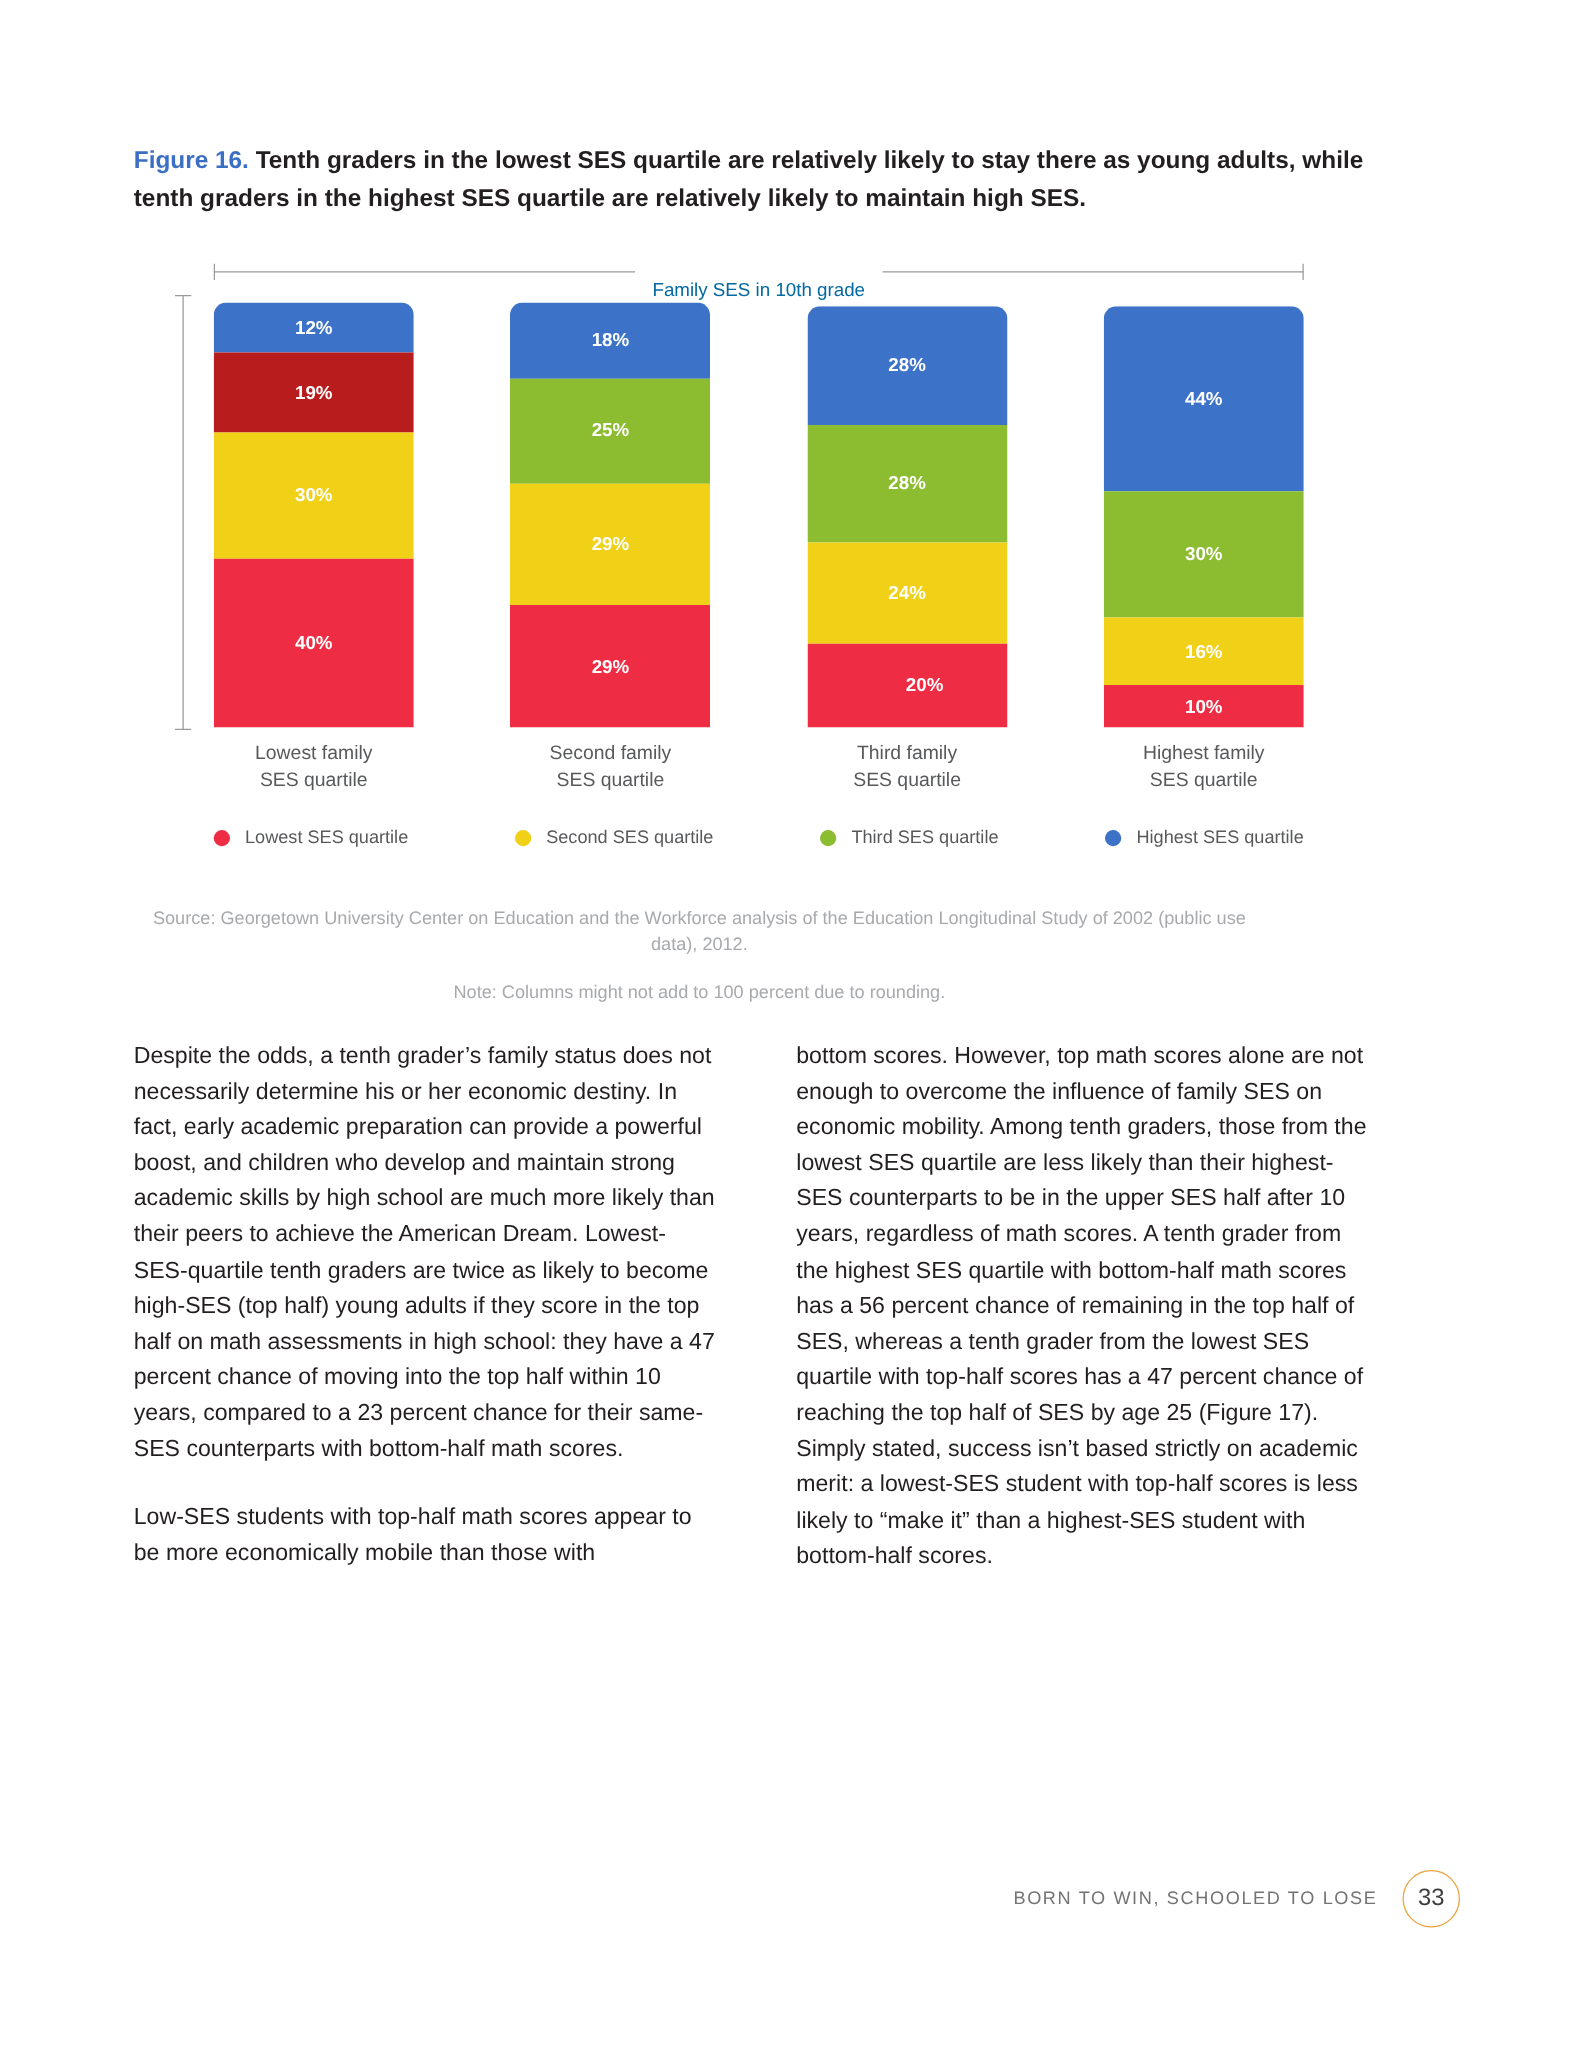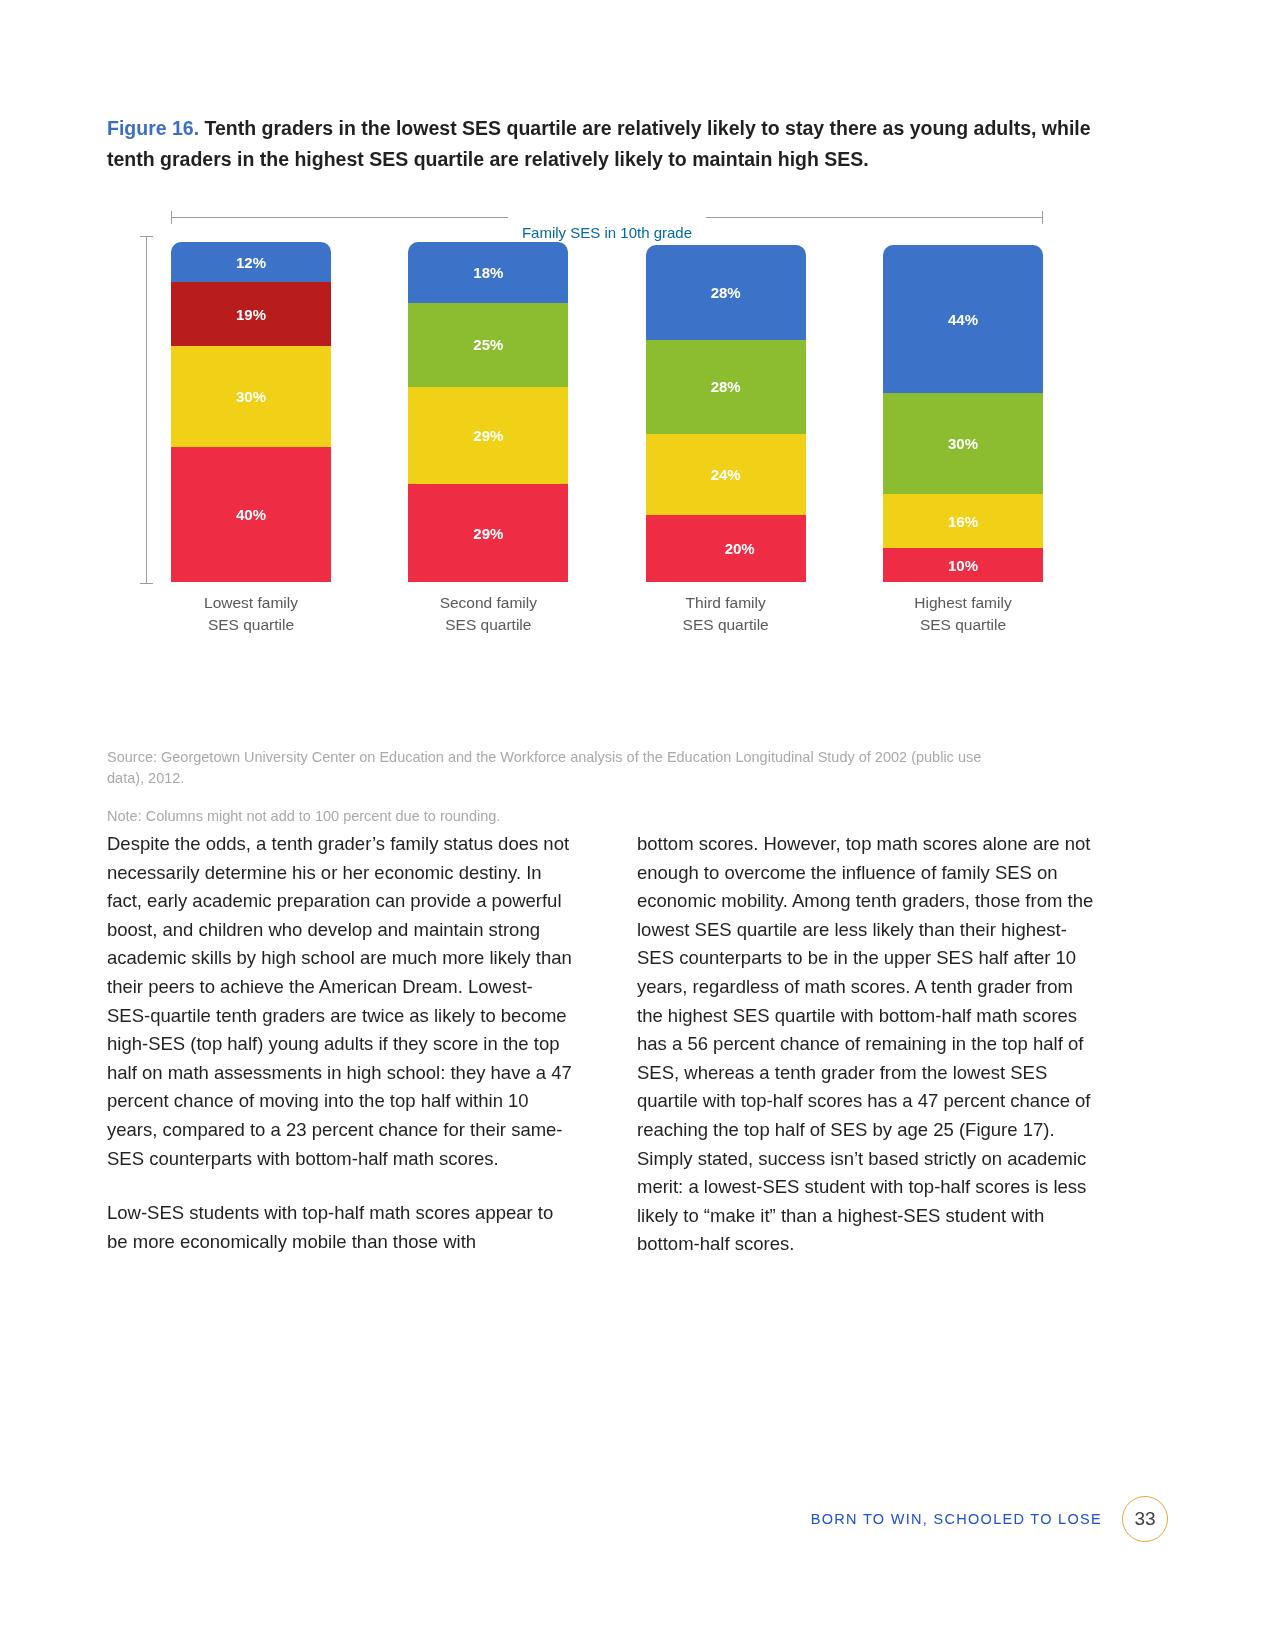--- a/index.html
+++ b/index.html
@@ -182,22 +182,23 @@
     height: 13px;
     border-radius: 50%;
     margin-right: 12px;
     flex: none;
   }
 
   
   .source-block {
     position: absolute;
     left: 107px;
-    top: 747px;
+    top: 725px;
     width: 905px;
+    text-align: center;
   }
   .source-text, .note-text {
     font-size: 14.5px;
     line-height: 21px;
     color: #a7a9ac;
   }
   .note-text { margin-top: 17px; }
 
   
   .body-cols {
@@ -223,21 +224,21 @@
   .footer {
     position: absolute;
     right: 107px;
     bottom: 108px;
     display: flex;
     align-items: center;
   }
   .footer-title {
     font-size: 14.5px;
     letter-spacing: 1.3px;
-    color: #1d4ed8;
+    color: #737373;
     margin-right: 20px;
   }
   .page-badge {
     width: 44px;
     height: 44px;
     border: 1.6px solid #e8a33d;
     border-radius: 50%;
     display: flex;
     align-items: center;
     justify-content: center;
@@ -350,20 +351,38 @@
         <div class="cat-label">
           <div>Third family</div>
           <div>SES quartile</div>
         </div>
         <div class="cat-label">
           <div>Highest family</div>
           <div>SES quartile</div>
         </div>
       </div>
 
+    <div class="legend" id="legend">
+        <div class="legend-item">
+          <span class="legend-dot" style="background: rgb(238, 44, 67);"></span>
+          <span>Lowest SES quartile</span>
+        </div>
+        <div class="legend-item">
+          <span class="legend-dot" style="background: rgb(240, 209, 24);"></span>
+          <span>Second SES quartile</span>
+        </div>
+        <div class="legend-item">
+          <span class="legend-dot" style="background: rgb(140, 188, 48);"></span>
+          <span>Third SES quartile</span>
+        </div>
+        <div class="legend-item">
+          <span class="legend-dot" style="background: rgb(60, 114, 199);"></span>
+          <span>Highest SES quartile</span>
+        </div>
+      </div>
   </div>
 
   <div class="source-block">
     <div class="source-text">Source: Georgetown University Center on Education and the Workforce analysis of the Education Longitudinal Study of 2002 (public use data), 2012.</div>
     <div class="note-text">Note: Columns might not add to 100 percent due to rounding.</div>
   </div>
 
   <div class="body-cols">
     <div class="col" id="col-left">
         <p>Despite the odds, a tenth grader’s family status does not necessarily determine his or her economic destiny. In fact, early academic preparation can provide a powerful boost, and children who develop and maintain strong academic skills by high school are much more likely than their peers to achieve the American Dream. Lowest-SES-quartile tenth graders are twice as likely to become high-SES (top half) young adults if they score in the top half on math assessments in high school: they have a 47 percent chance of moving into the top half within 10 years, compared to a 23 percent chance for their same-SES counterparts with bottom-half math scores.</p>

